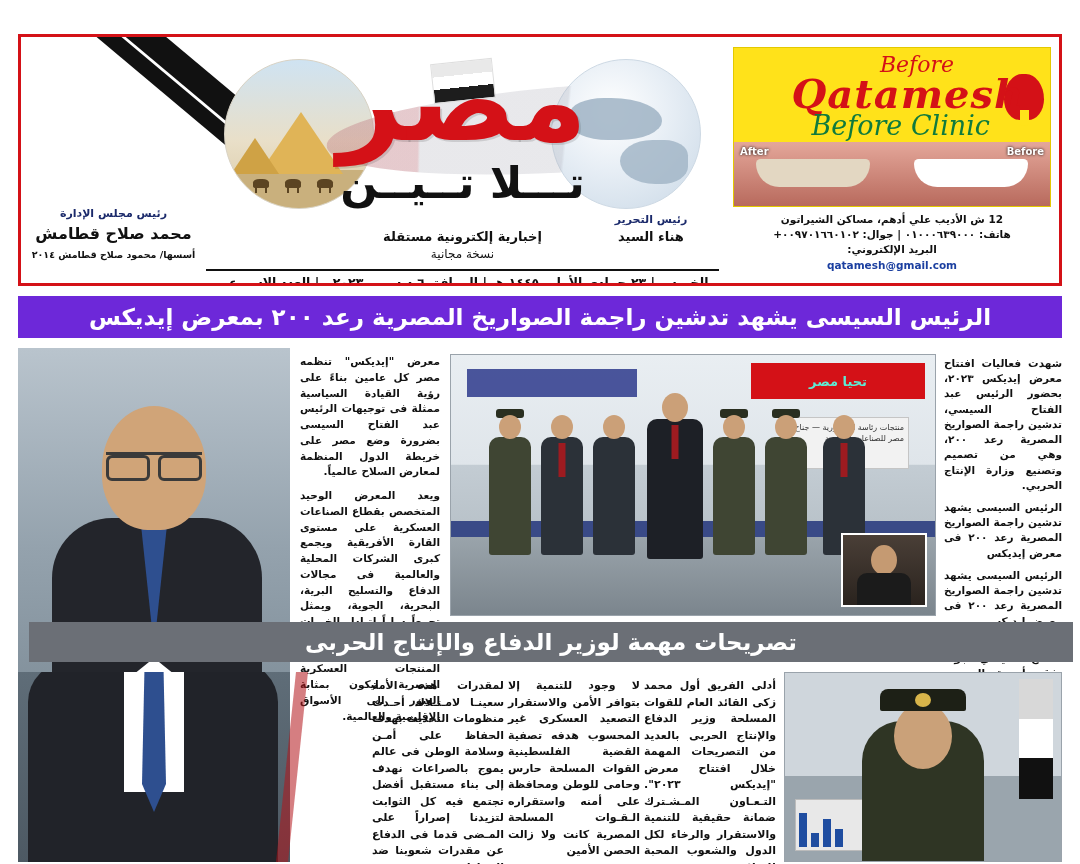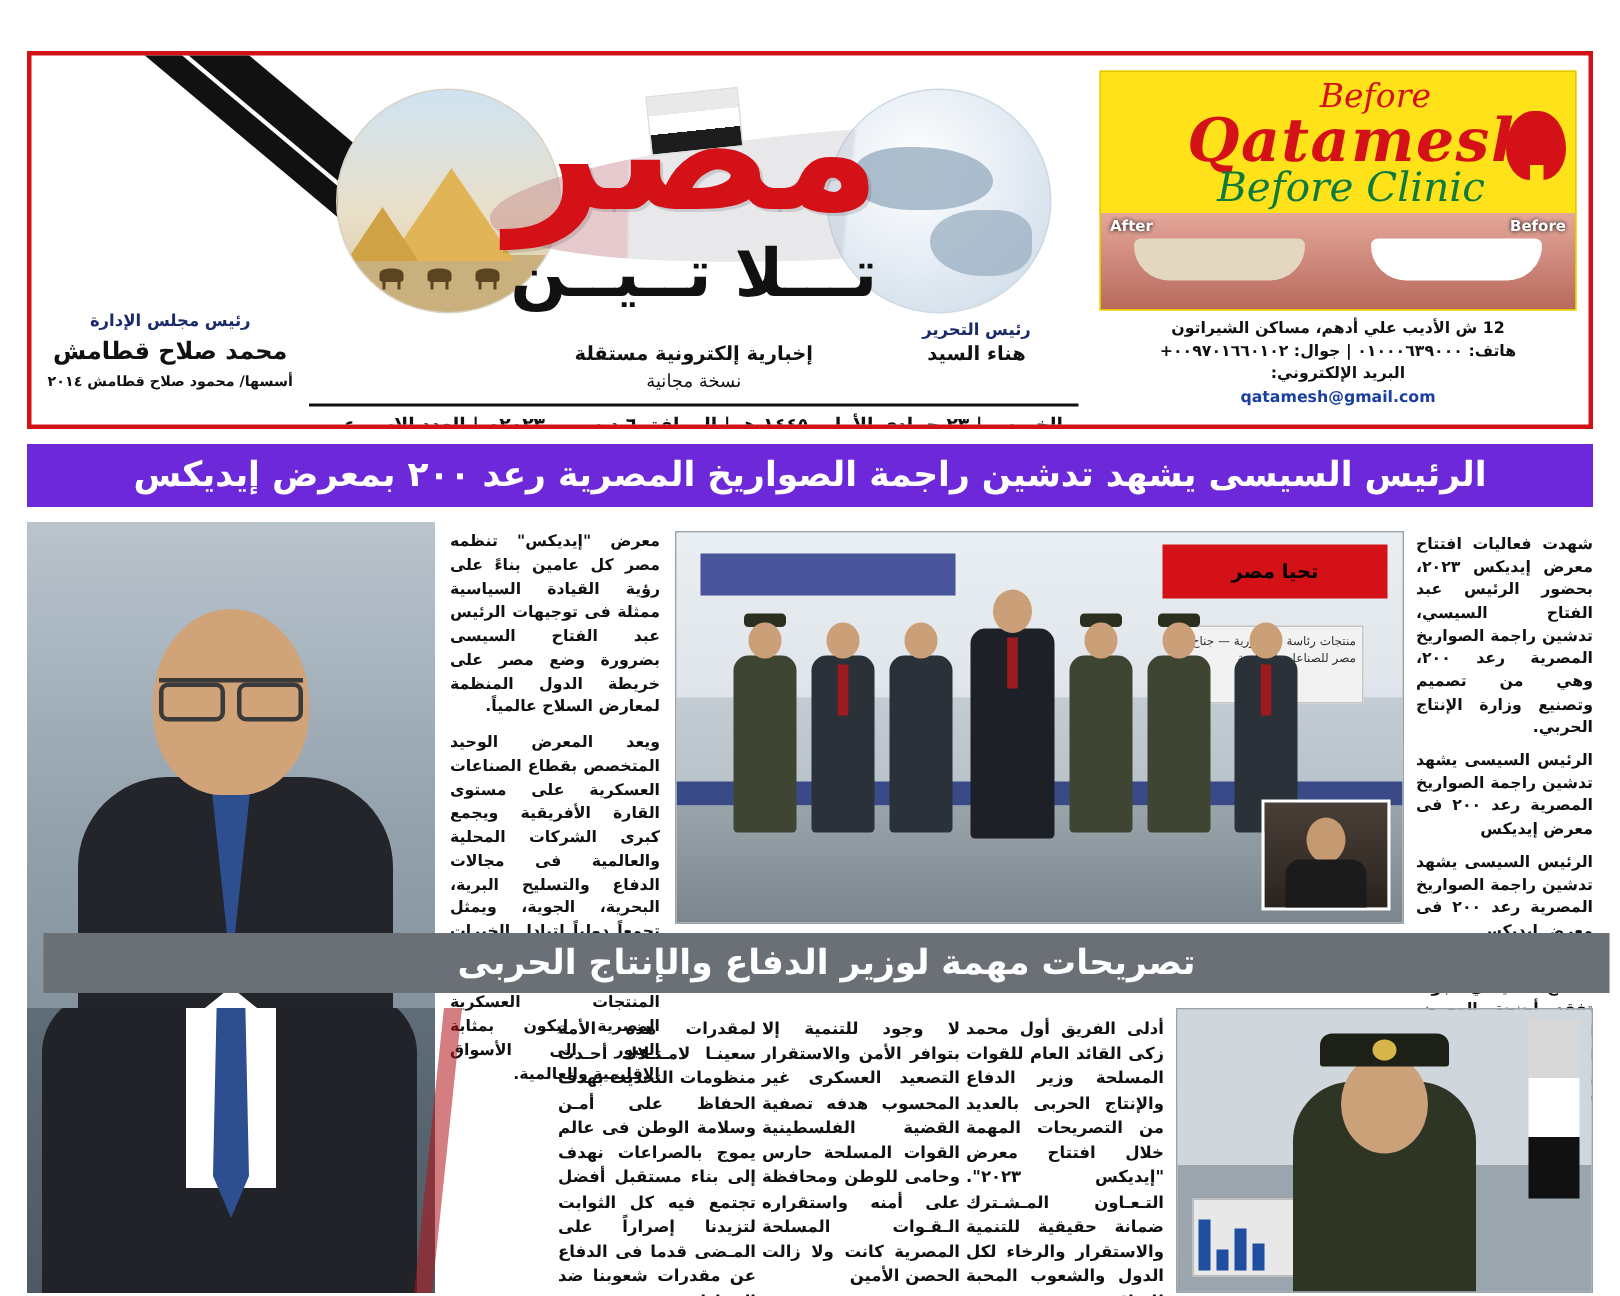--- a/index.html
+++ b/index.html
@@ -316,22 +316,22 @@
     overflow: hidden;
     border: 1px solid #9aa3ab;
   }
   .hall-bg {
     position: absolute; inset: 0;
     background:
       linear-gradient(180deg, #e9eef2 0%, #dfe5ea 42%, #c3ccd3 42.5%, #aab4bb 100%);
   }
   .hall-banner {
     position: absolute; right: 10px; top: 8px;
-    width: 150px; height: 36px; background: #d41117;
-    color: #000000; font-size: 13px; font-weight: bold;
+    width: 174px; height: 36px; background: #d41117;
+    color: #5eead4; font-size: 13px; font-weight: bold;
     display: flex; align-items: center; justify-content: center;
   }
   .hall-banner2 {
     position: absolute; left: 16px; top: 14px;
     width: 170px; height: 28px; background: #2d3a8c; opacity: .85;
   }
   .hall-sign {
     position: absolute; right: 26px; top: 62px;
     width: 128px; height: 52px; background: #f2f2f2;
     border: 1px solid #c5c5c5;

